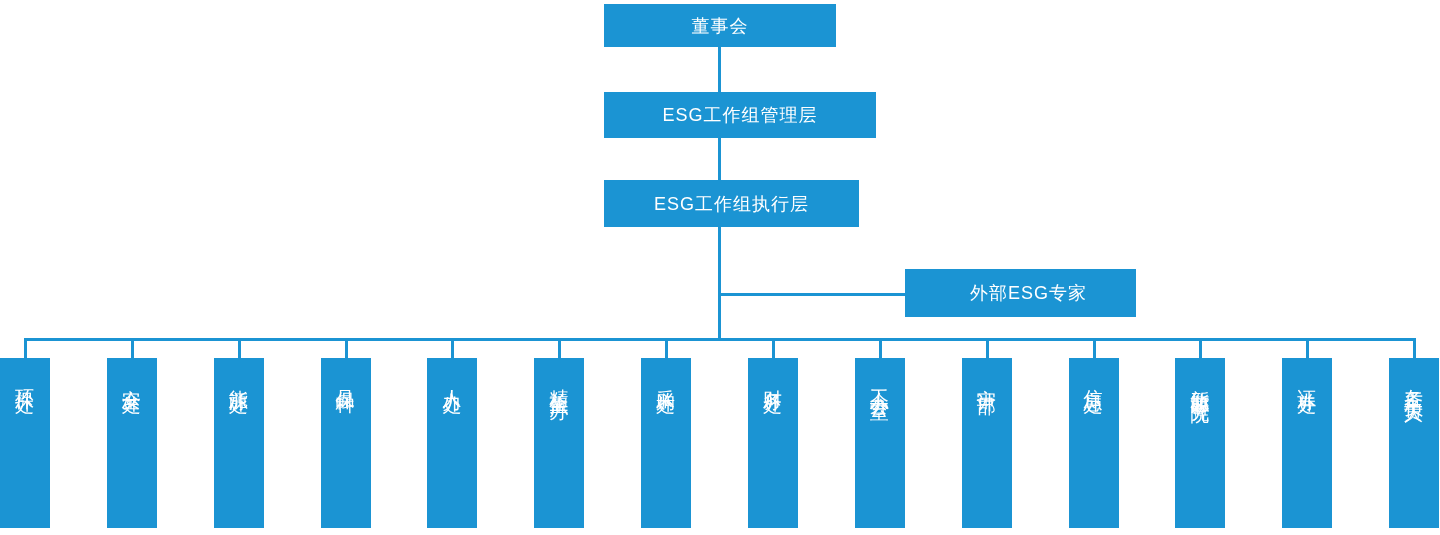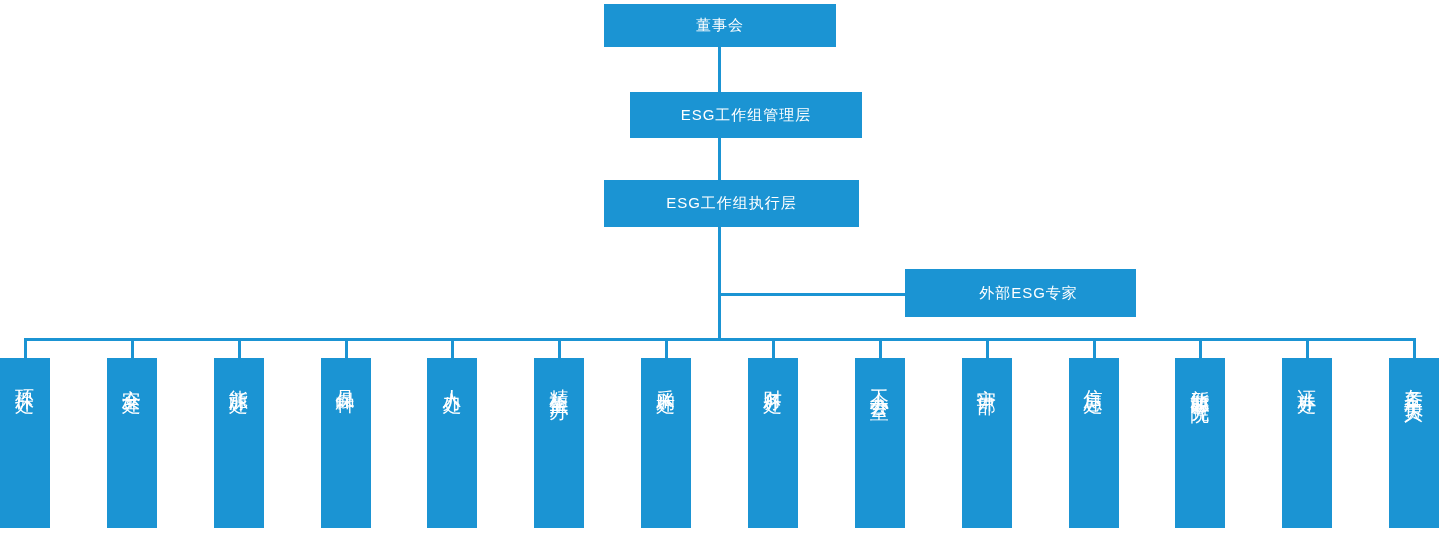--- a/index.html
+++ b/index.html
@@ -21,25 +21,25 @@
   }
 
   
   .node {
     position: absolute;
     background: var(--node-fill);
     color: var(--node-text);
     display: flex;
     align-items: center;
     justify-content: center;
-    font-size: 15px;
+    font-size: 18px;
     letter-spacing: 1px;
   }
   .node-board     { left: 604px; top: 4px;   width: 232px; height: 43px; }
-  .node-mgmt      { left: 630px; top: 92px;  width: 232px; height: 46px; }
+  .node-mgmt      { left: 604px; top: 92px;  width: 272px; height: 46px; }
   .node-exec      { left: 604px; top: 180px; width: 255px; height: 47px; }
   .node-external  { left: 905px; top: 269px; width: 231px; height: 48px; padding-left: 16px; }
 
   
   .dept {
     position: absolute;
     top: 358px;
     left: calc(var(--i) * 106.85px);
     width: 50px;
     height: 170px;

